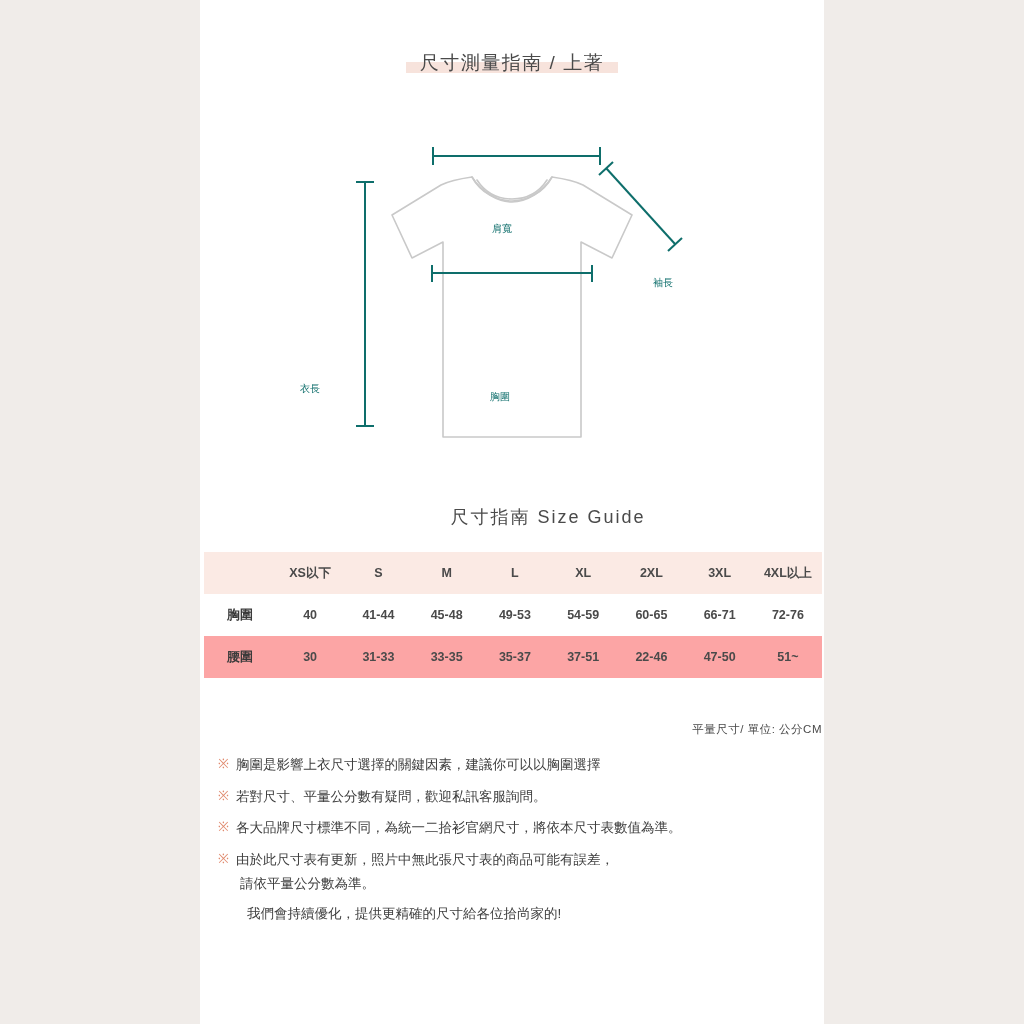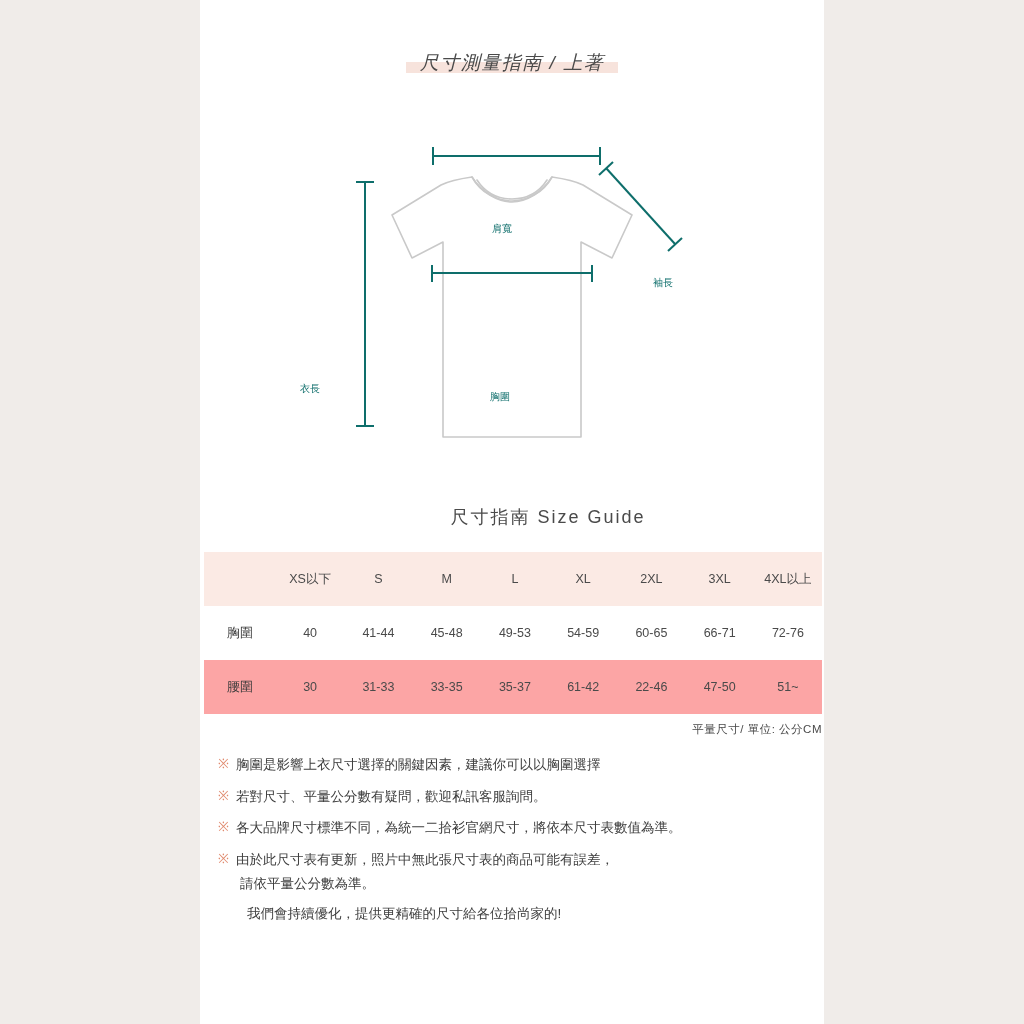--- a/index.html
+++ b/index.html
@@ -22,21 +22,20 @@
     background: #ffffff;
   }
 
   
   .title-wrap {
     position: absolute;
     left: 0;
     top: 50px;
     width: 624px;
     text-align: center;
-    font-style: italic;
   }
   .title-inner {
     display: inline-block;
     position: relative;
     padding: 0 14px;
   }
   .title-hl {
     position: absolute;
     left: 0;
     right: 0;
@@ -95,24 +94,24 @@
     width: 618px;
   }
   table.sizes {
     border-collapse: collapse;
     width: 618px;
     table-layout: fixed;
   }
   table.sizes th,
   table.sizes td {
     text-align: center;
-    font-weight: normal;
+    font-weight: bold;
     font-size: 12.5px;
     color: #4a4a4a;
-    height: 54px;
+    height: 42px;
     padding: 0;
     border: 0;
   }
   table.sizes tr.head { background: #fbeae4; }
   table.sizes tr.row-alt { background: #fca5a5; }
   table.sizes tr.head th { font-size: 12.5px; color: #4a4a4a; }
   table.sizes .rowhdr {
     text-align: center;
     font-size: 13px;
     color: #3a3a3a;
@@ -257,21 +256,21 @@
           <td>60-65</td>
           <td>66-71</td>
           <td>72-76</td>
         </tr>
         <tr class="row-alt">
           <td class="rowhdr">腰圍</td>
           <td>30</td>
           <td>31-33</td>
           <td>33-35</td>
           <td>35-37</td>
-          <td>61-42</td>
+          <td>37-51</td>
           <td>22-46</td>
           <td>47-50</td>
           <td>51~</td>
         </tr>
       </tbody>
     </table>
   </div>
 
   <div class="table-note">平量尺寸/  單位: 公分CM</div>
 

